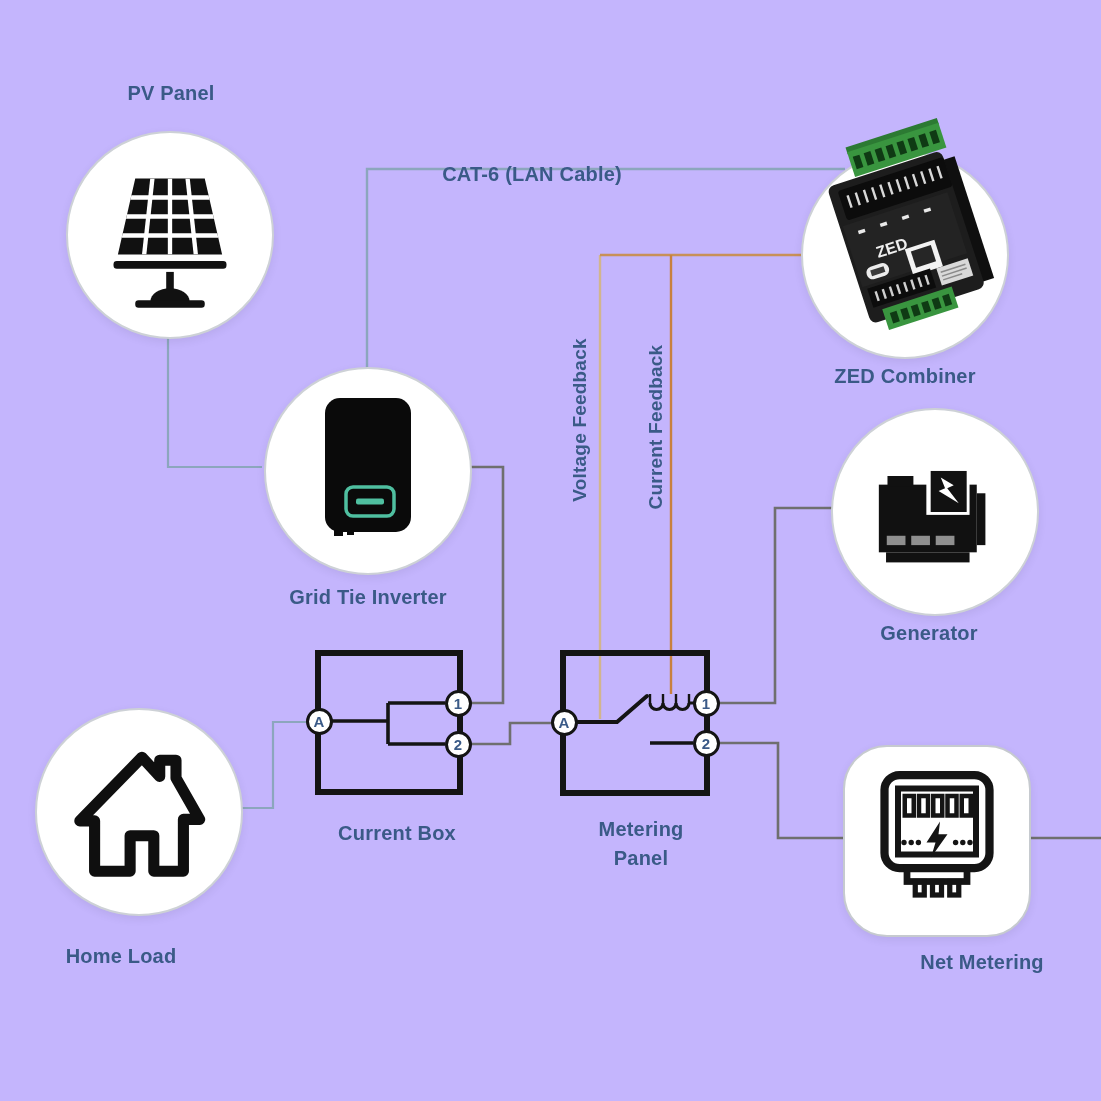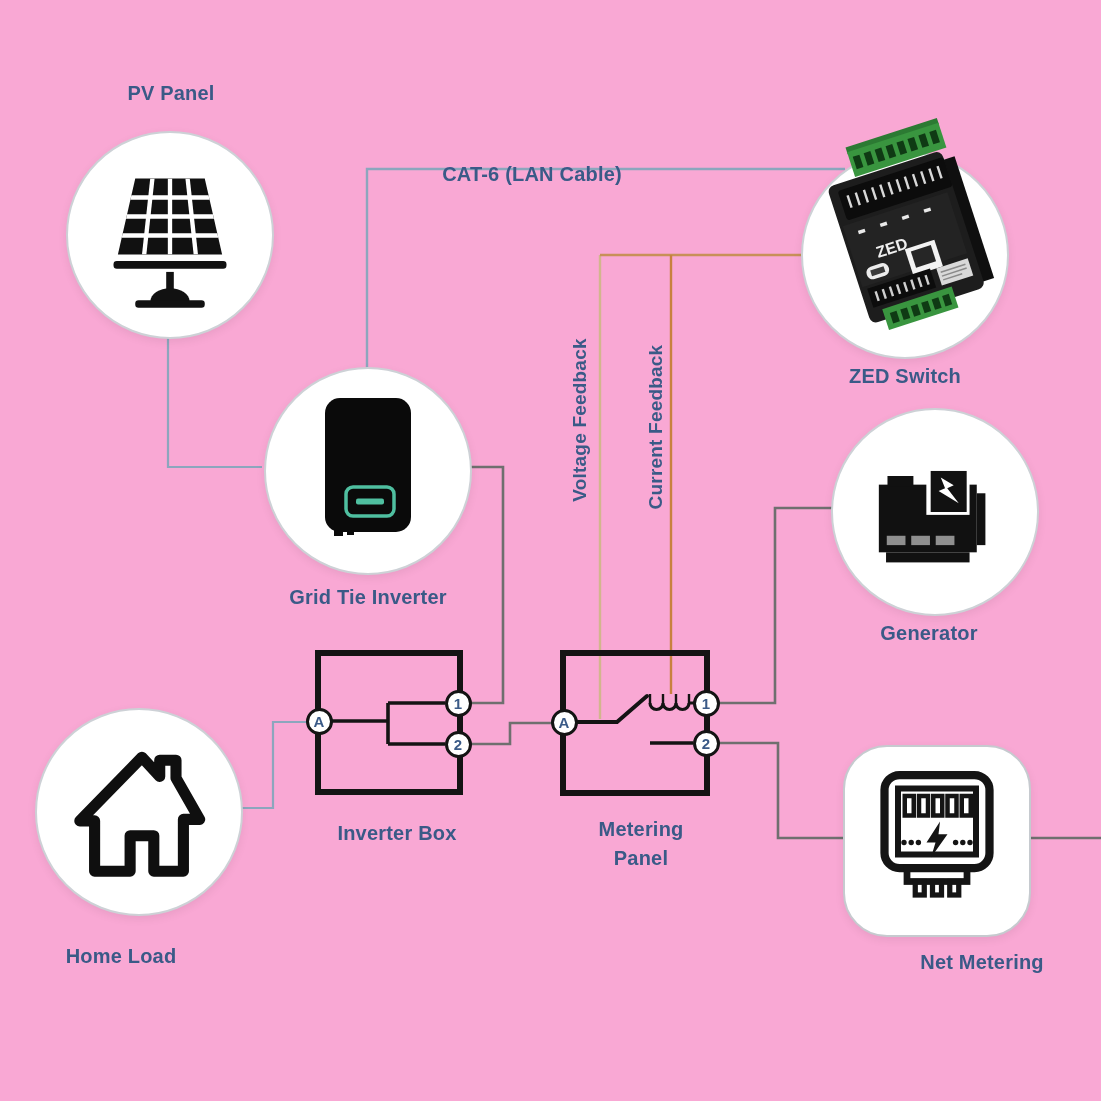--- a/index.html
+++ b/index.html
@@ -1,16 +1,16 @@
 <!DOCTYPE html>
 <html><head>
 <meta charset="utf-8">
 <style>
   html,body{margin:0;padding:0;background:#fff;}
-  .canvas{position:relative;width:1101px;height:1101px;background:#f9a8d4;overflow:hidden;
+  .canvas{position:relative;width:1101px;height:1101px;background:#c4b5fd;overflow:hidden;
           font-family:"Liberation Sans",sans-serif;}
   svg.wiring{position:absolute;left:0;top:0;}
   .label{position:absolute;transform:translate(-50%,-50%);color:#3a5a87;font-weight:700;
          font-size:20px;white-space:nowrap;letter-spacing:.2px;text-align:center;}
   .label.small{font-size:19px;}
   .label.vert{transform:translate(-50%,-50%) rotate(-90deg);}
   .node-circle{position:absolute;border-radius:50%;background:#fff;border:2px solid #cdd1d6;
                box-shadow:0 3px 10px rgba(0,0,0,.07);display:flex;align-items:center;justify-content:center;}
   .big{width:204px;height:204px;}
   .meter-card{position:absolute;left:843px;top:745px;width:184px;height:188px;border-radius:44px;
@@ -151,21 +151,21 @@
       <g fill="#0f3a14">
         <rect x="49" y="187" width="7" height="11"></rect>
           <rect x="60" y="187" width="7" height="11"></rect>
         <rect x="71" y="187" width="7" height="11"></rect>
           <rect x="82" y="187" width="7" height="11"></rect>
         <rect x="93" y="187" width="7" height="11"></rect>
           <rect x="104" y="187" width="7" height="11"></rect>
       </g>
     </g>
   </svg>
-  <div class="label" style="left:905px;top:376px;">ZED Switch</div>
+  <div class="label" style="left:905px;top:376px;">ZED Combiner</div>
 
   <div class="node-circle big" style="left:831px;top:408px;">
     <svg width="144" height="144" viewBox="0 0 100 100">
       <rect x="16" y="78" width="58" height="7" fill="#111"></rect>
       <rect x="11" y="31" width="68" height="47" fill="#111"></rect>
       <rect x="17" y="25" width="18" height="7" fill="#111"></rect>
       <rect x="79" y="37" width="6" height="36" fill="#111"></rect>
       <rect x="44" y="19" width="30" height="33" fill="#fff"></rect>
       <rect x="47" y="21.5" width="25" height="28.5" fill="#111"></rect>
       <polygon points="54,26 63,31.5 58.5,33.5 66.5,44 52.5,35.5 57,33.5" fill="#fff"></polygon>
@@ -207,21 +207,21 @@
       <g fill="none" stroke="#141414" stroke-width="3.5">
         <rect x="35.5" y="77" width="6" height="9"></rect>
           <rect x="47" y="77" width="6" height="9"></rect>
         <rect x="58.5" y="77" width="6" height="9"></rect>
       </g>
     </svg>
   </div>
   <div class="label" style="left:982px;top:962px;">Net Metering</div>
 
   <div class="sqbox" style="left:315px;top:650px;width:148px;height:145px;"></div>
-  <div class="label" style="left:397px;top:833px;">Inverter Box</div>
+  <div class="label" style="left:397px;top:833px;">Current Box</div>
   <div class="badge" style="left:305.5px;top:707.5px;">A</div>
   <div class="badge" style="left:444.5px;top:689.5px;">1</div>
   <div class="badge" style="left:444.5px;top:730.5px;">2</div>
 
   <div class="sqbox" style="left:560px;top:650px;width:150px;height:146px;"></div>
   <div class="label" style="left:641px;top:844px;line-height:1.45;">
     <span>Metering</span><br>
     <span>Panel</span>
   </div>
   <div class="badge" style="left:550.5px;top:708.5px;">A</div>

